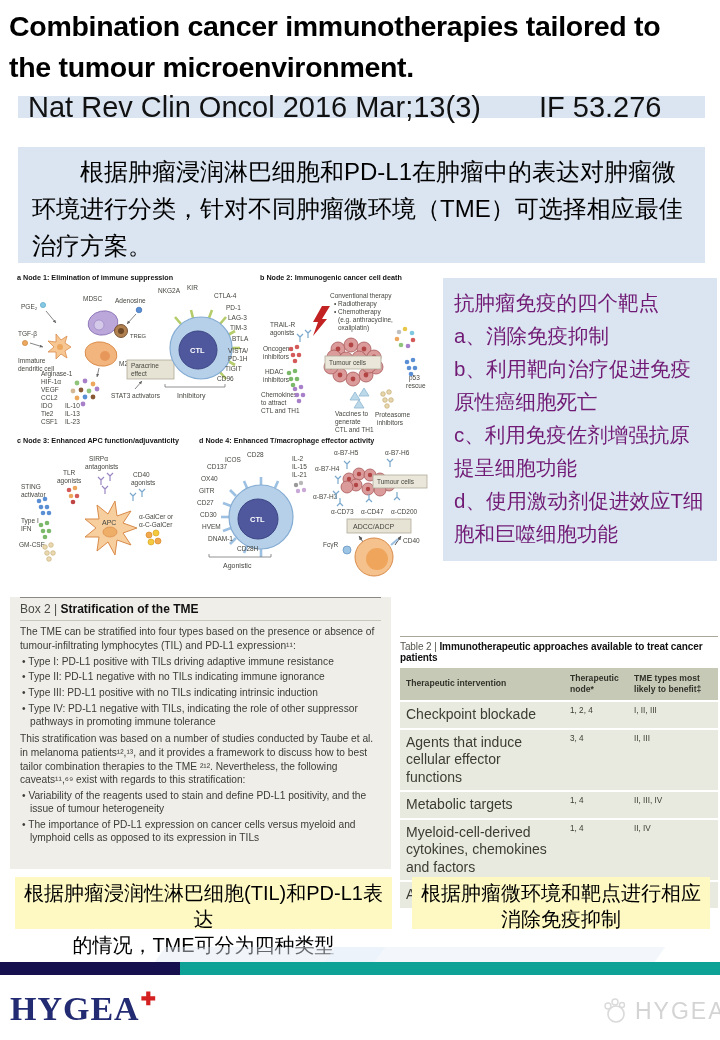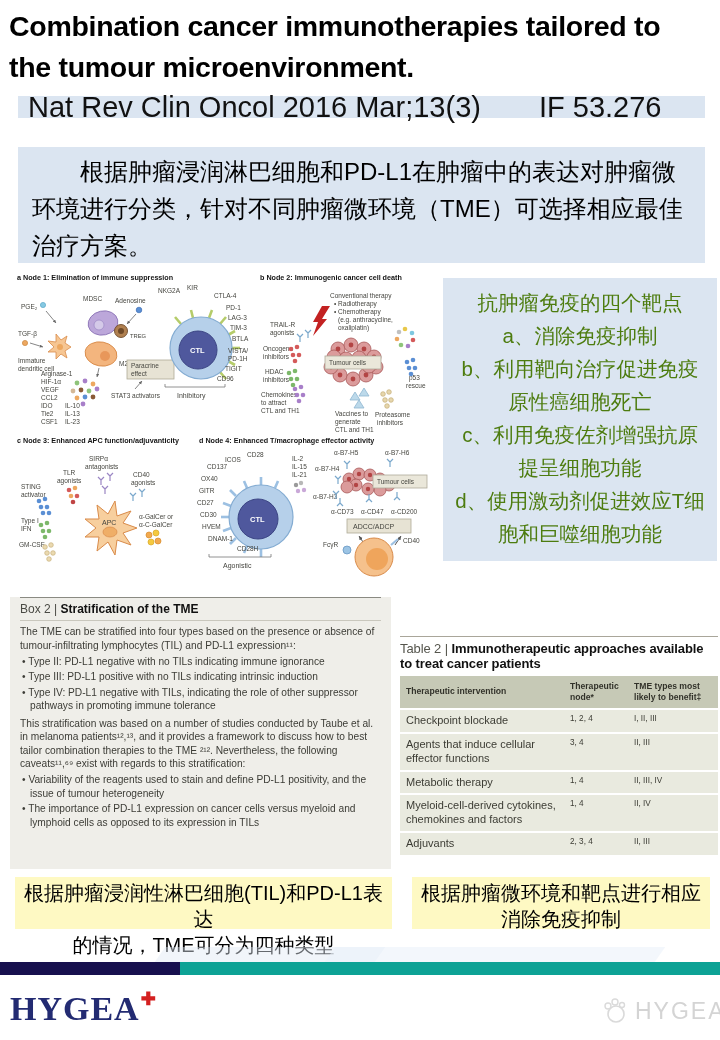--- a/index.html
+++ b/index.html
@@ -18,38 +18,38 @@
 
   .figure { position:absolute; left:15px; top:270px; width:426px; height:318px; background:#fff; }
   .figure svg { position:absolute; }
   .fl  { font-size:6.5px; fill:#45453f; }
   .fls { font-size:5.8px; fill:#45453f; }
   .flt { font-size:7.2px; font-weight:700; fill:#141414; }
   .flw { font-size:7.5px; font-weight:700; fill:#ffffff; }
   .flb { font-size:7px; fill:#45453f; }
 
   .targets-box { position:absolute; left:443px; top:278px; width:274px; height:283px; background:#dbe5f1;
-    font-size:20.5px; line-height:33px; color:#4d7c0f; padding:8px 11px;text-align:center; }
+    font-size:20.5px; line-height:33px; color:#701a75; padding:8px 11px; }
 
   .box2 { position:absolute; left:10px; top:597px; width:381px; height:272px; background:#efeee9;
     color:#3c3c36; padding:0 10px 6px 10px; }
   .box2-title { font-size:12px; padding:4px 0 4px 0; border-top:1.5px solid #8a8a82; border-bottom:1px solid #c9c7bd; color:#222; }
   .box2-title .pfx { font-weight:400; color:#4a4a44; }
   .box2-title .ttl { font-weight:700; color:#111; }
   .box2 p { font-size:10.2px; line-height:1.33; margin:4px 0 2px 0; }
   .box2 .bullet { font-size:10.2px; line-height:1.3; margin:2.5px 0 0 2px; padding-left:8px; text-indent:-8px; }
   .box2 .bullet::before { content:"• "; }
 
   .table2 { position:absolute; left:400px; top:636px; width:318px; color:#3c3c34; }
-  .t2-title { font-size:13px; border-top:1px solid #a9a69a; padding:4px 0 5px 0; letter-spacing:-0.1px; }
+  .t2-title { font-size:10px; border-top:1px solid #a9a69a; padding:4px 0 5px 0; letter-spacing:-0.1px; }
   .t2-title .pfx { color:#55554d; }
   .t2-title .ttl { font-weight:700; color:#111; }
   .t2-row { display:flex; background:#e9eadf; margin-bottom:2px; }
   .t2-head { background:#c6c9b6; font-weight:700; color:#32322a;align-items:center; }
-  .t2-c1 { flex:0 0 166px; padding:4px 6px; font-size:11px; line-height:1.25; }
+  .t2-c1 { flex:0 0 166px; padding:4px 6px; font-size:14px; line-height:1.25; }
   .t2-c2 { flex:0 0 64px;  padding:4px 4px; font-size:8.2px; line-height:1.25; }
   .t2-c3 { flex:1;         padding:4px 4px; font-size:8.2px; line-height:1.25; }
   .t2-head .t2-c1, .t2-head .t2-c2, .t2-head .t2-c3 { font-size:8.6px; padding-top:5px; padding-bottom:6px; }
 
   .cap { position:absolute; background:#fef9c3; font-size:20px; line-height:26px; color:#000;
     text-align:center; white-space:pre-line; padding-top:3px; }
   .cap-left  { left:15px;  top:877px; width:377px; height:52px; }
   .cap-right { left:412px; top:877px; width:298px; height:52px; }
 
   .deco1 { position:absolute; left:160px; top:947px; width:220px; height:15px; background:#dfe9f4;
@@ -451,20 +451,21 @@
     <div>b、利用靶向治疗促进免疫原性癌细胞死亡</div>
     <div>c、利用免疫佐剂增强抗原提呈细胞功能</div>
     <div>d、使用激动剂促进效应T细胞和巨噬细胞功能</div>
   </div>
 
   <div class="box2">
     <div class="box2-title">
       <span class="pfx">Box 2 | </span><span class="ttl">Stratification of the TME</span>
     </div>
     <p>The TME can be stratified into four types based on the presence or absence of tumour-infiltrating lymphocytes (TIL) and PD-L1 expression¹¹:</p>
+    <div class="bullet">Type I: PD-L1 positive with TILs driving adaptive immune resistance</div>
     <div class="bullet">Type II: PD-L1 negative with no TILs indicating immune ignorance</div>
     <div class="bullet">Type III: PD-L1 positive with no TILs indicating intrinsic induction</div>
     <div class="bullet">Type IV: PD-L1 negative with TILs, indicating the role of other suppressor pathways in promoting immune tolerance</div>
     <p>This stratification was based on a number of studies conducted by Taube et al. in melanoma patients¹²,¹³, and it provides a framework to discuss how to best tailor combination therapies to the TME ²¹². Nevertheless, the following caveats¹¹,⁶⁹ exist with regards to this stratification:</p>
     <div class="bullet">Variability of the reagents used to stain and define PD-L1 positivity, and the issue of tumour heterogeneity</div>
     <div class="bullet">The importance of PD-L1 expression on cancer cells versus myeloid and lymphoid cells as opposed to its expression in TILs</div>
   </div>
 
   <div class="table2">
     <div class="t2-title">
@@ -479,21 +480,21 @@
       <div class="t2-c1">Checkpoint blockade</div>
       <div class="t2-c2">1, 2, 4</div>
       <div class="t2-c3">I, II, III</div>
     </div>
     <div class="t2-row">
       <div class="t2-c1">Agents that induce cellular effector functions</div>
       <div class="t2-c2">3, 4</div>
       <div class="t2-c3">II, III</div>
     </div>
     <div class="t2-row">
-      <div class="t2-c1">Metabolic therapy</div>
+      <div class="t2-c1">Metabolic targets</div>
       <div class="t2-c2">1, 4</div>
       <div class="t2-c3">II, III, IV</div>
     </div>
     <div class="t2-row">
       <div class="t2-c1">Myeloid-cell-derived cytokines, chemokines and factors</div>
       <div class="t2-c2">1, 4</div>
       <div class="t2-c3">II, IV</div>
     </div>
     <div class="t2-row">
       <div class="t2-c1">Adjuvants</div>

